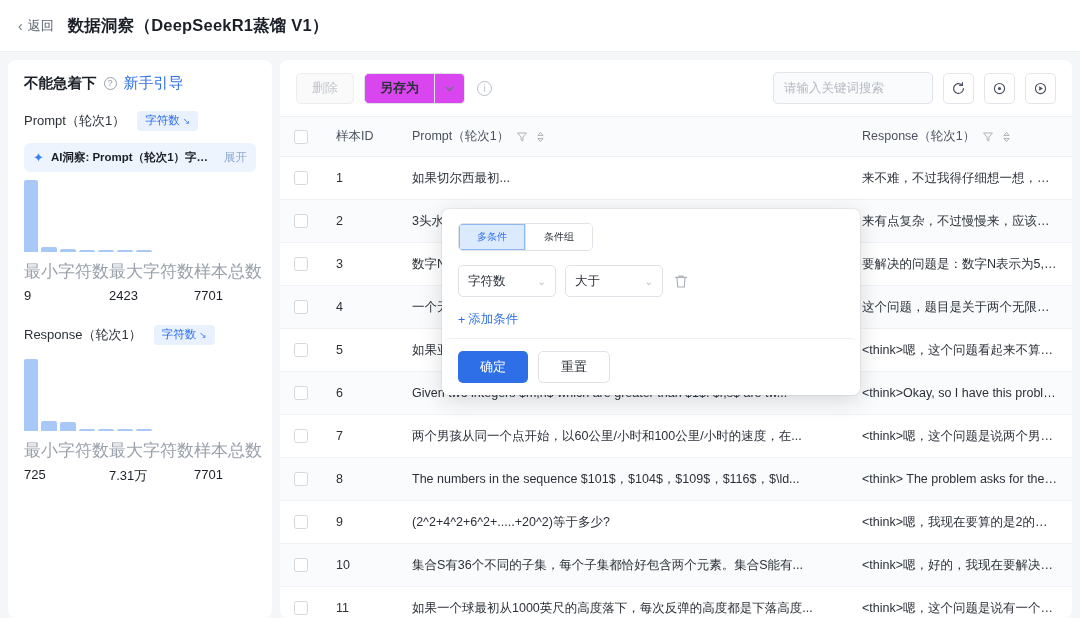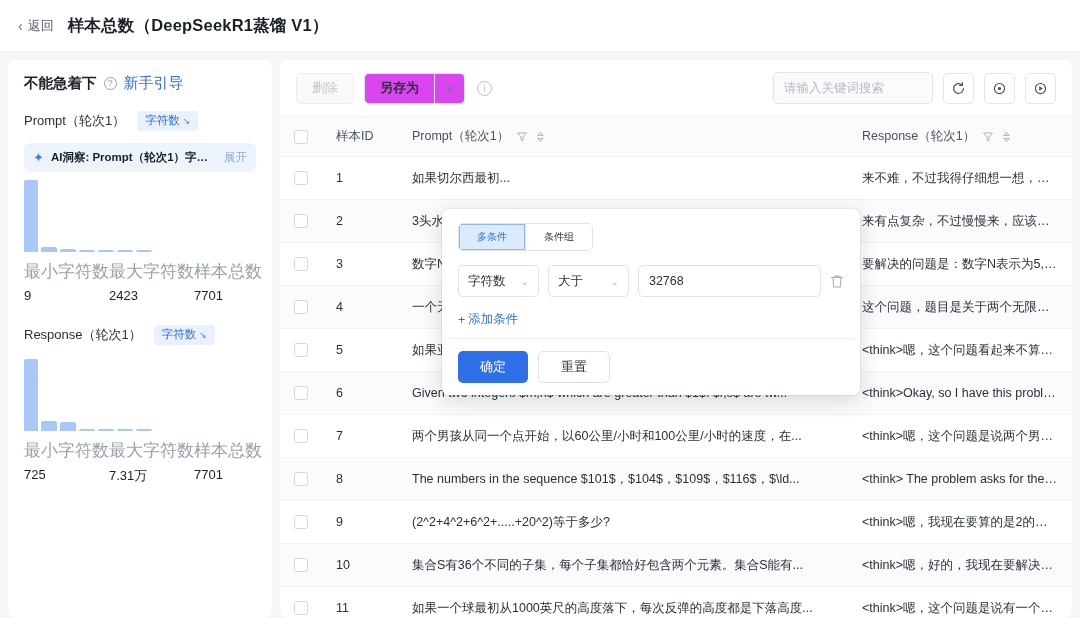--- a/index.html
+++ b/index.html
@@ -221,21 +221,21 @@
 </head>
 <body>
 
 <div class="app">
 
   <div class="topbar">
     <div class="back-btn">
       <span class="back-chevron">‹</span>
       <span>返回</span>
     </div>
-    <div class="page-title">样本总数（DeepSeekR1蒸馏 V1）</div>
+    <div class="page-title">数据洞察（DeepSeekR1蒸馏 V1）</div>
   </div>
 
   <div class="body-wrap">
 
     <aside class="sidebar">
       <div class="sb-head">
         <span class="sb-title">不能急着下</span>
         <span class="q-icon">?</span>
         <span class="sb-guide">新手引导</span>
       </div>
@@ -508,21 +508,20 @@
 
             <div class="cond-row">
               <div class="select">
                 <span>字符数</span>
                 <span class="sel-caret">⌄</span>
               </div>
               <div class="select">
                 <span>大于</span>
                 <span class="sel-caret">⌄</span>
               </div>
-              <input class="text-input" value="32768" style="">
               <span class="trash">
                 <svg width="14" height="15" viewBox="0 0 14 15">
                   <path d="M1.6 3.4 H12.4 M5 3.4 V2 H9 V3.4 M3 3.4 L3.7 13 H10.3 L11 3.4" fill="none" stroke="#a9aeb7" stroke-width="1.1" stroke-linecap="round" stroke-linejoin="round"></path>
                 </svg>
               </span>
             </div>
 
             <div class="add-cond">
               <span>+</span>
               <span>添加条件</span>

